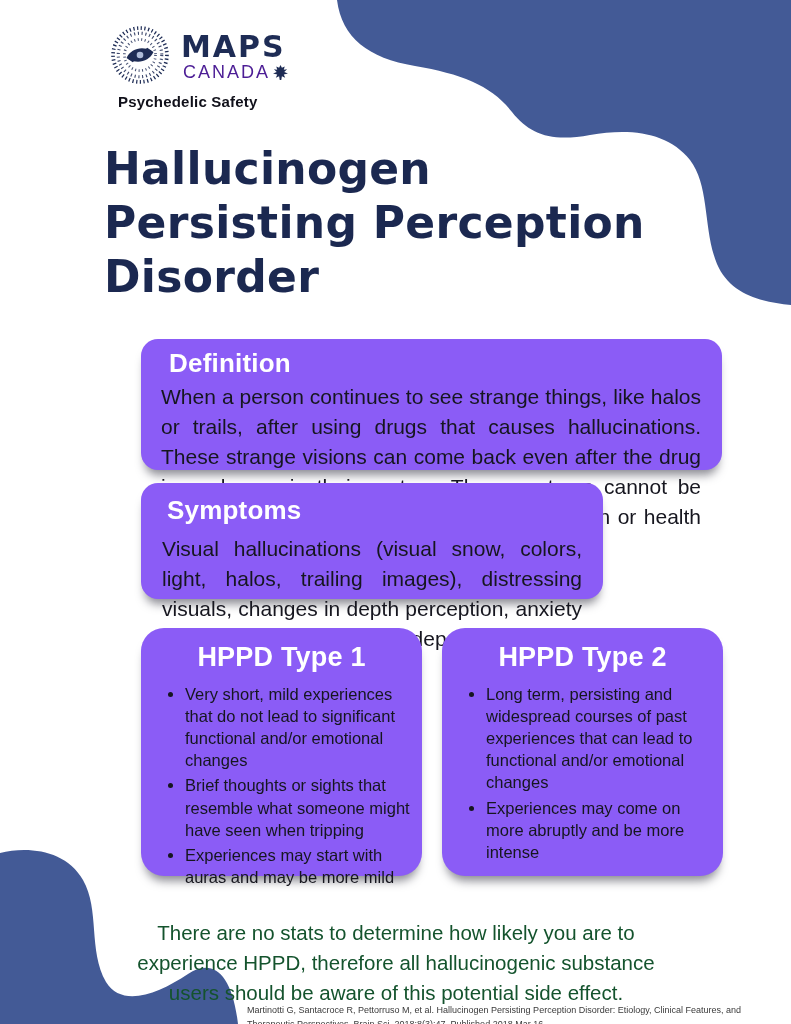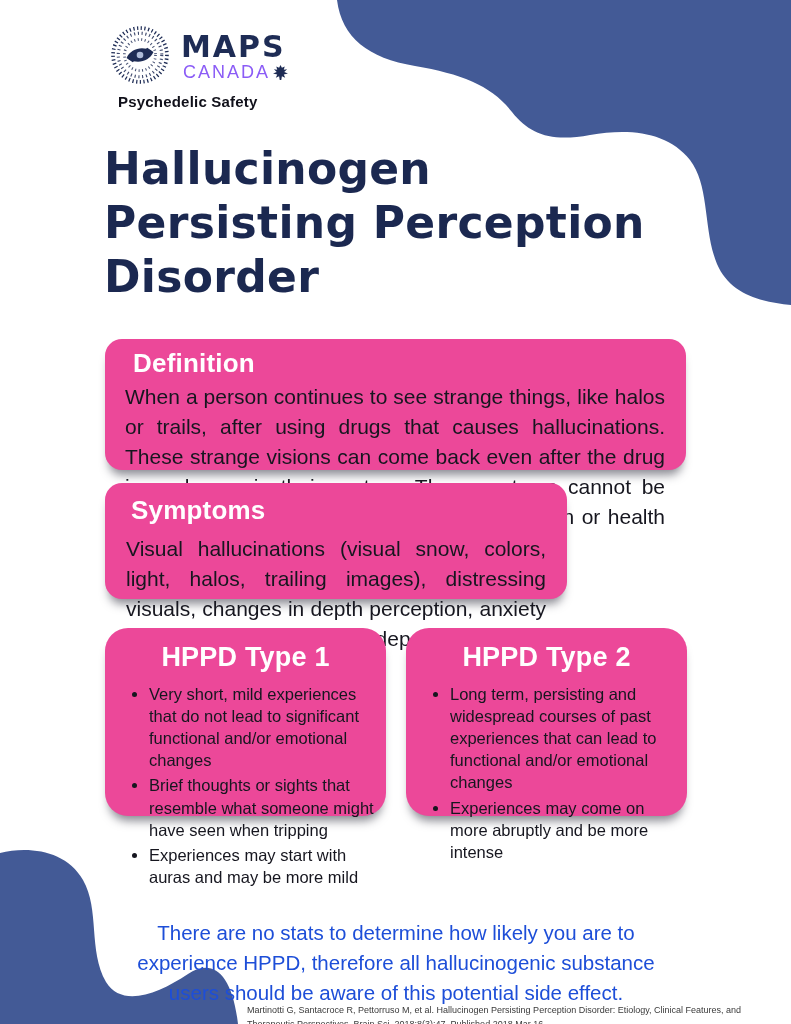--- a/index.html
+++ b/index.html
@@ -12,69 +12,70 @@
 
   
   .logo-emblem{position:absolute;left:111px;top:26px;z-index:2;}
   .logo-maps{
     position:absolute;left:181px;top:29px;z-index:2;
     font-family:"DejaVu Sans",sans-serif;font-weight:bold;
     font-size:30px;letter-spacing:2px;color:#1e2c55;
   }
   .logo-canada{
     position:absolute;left:183px;top:62px;z-index:2;display:flex;align-items:center;
-    font-size:18px;letter-spacing:2px;color:#8b5cf6;
+    font-size:18px;letter-spacing:2px;color:#4c1d95;
   }
   .logo-canada svg{margin-left:3px;}
   .tagline{
     position:absolute;left:118px;top:93px;z-index:2;
     font-size:15px;font-weight:bold;color:#10101a;letter-spacing:.2px;
   }
 
   
   .title{
     position:absolute;left:104px;top:142px;z-index:2;margin:0;
     font-family:"DejaVu Sans",sans-serif;font-weight:bold;
     font-size:44px;line-height:54px;color:#1b2850;letter-spacing:.3px;
   }
   .title span{display:block;}
 
   
   .panel{
     position:absolute;z-index:1;box-sizing:border-box;
-    background:#ec4899;border-radius:17px;
+    background:#8b5cf6;border-radius:17px;
     box-shadow:0 9px 10px -4px rgba(45,45,60,.55);
     color:#16161f;
+    margin-left:36px;
   }
   .panel h2{
     margin:0;color:#ffffff;font-weight:bold;
     font-size:26px;letter-spacing:.2px;
   }
   .panel p{margin:0;font-size:21px;line-height:1.43;text-align:justify;}
 
   .panel-definition{left:105px;top:339px;width:581px;height:131px;padding:9px 21px 0 20px;}
   .panel-definition h2{padding:0 0 3px 8px;}
 
   .panel-symptoms{left:105px;top:483px;width:462px;height:116px;padding:12px 21px 0 21px;}
   .panel-symptoms h2{padding:0 0 8px 5px;}
 
-  .panel-type{top:628px;width:281px;height:188px;border-radius:23px;padding-top:14px;}
+  .panel-type{top:628px;width:281px;height:248px;border-radius:23px;padding-top:14px;}
   .panel-type h2{text-align:center;font-size:27px;}
   .panel-type ul{
     margin:10px 0 0;padding:0 10px 0 44px;
     font-size:16.5px;line-height:1.34;
   }
   .panel-type li{margin-bottom:3px;}
   .panel-type1{left:105px;}
   .panel-type2{left:406px;}
 
   
   .note{
     position:absolute;left:114px;top:897px;width:564px;z-index:1;
-    text-align:center;font-size:20.5px;line-height:1.47;color:#1d4ed8;
+    text-align:center;font-size:20.5px;line-height:1.47;color:#14532d;
   }
   .citation{
     position:absolute;left:247px;top:995px;width:522px;z-index:2;
     font-size:9px;line-height:1.5;color:#3a3a3a;
   }
 </style>
 </head>
 <body>
 
 <div class="page">

